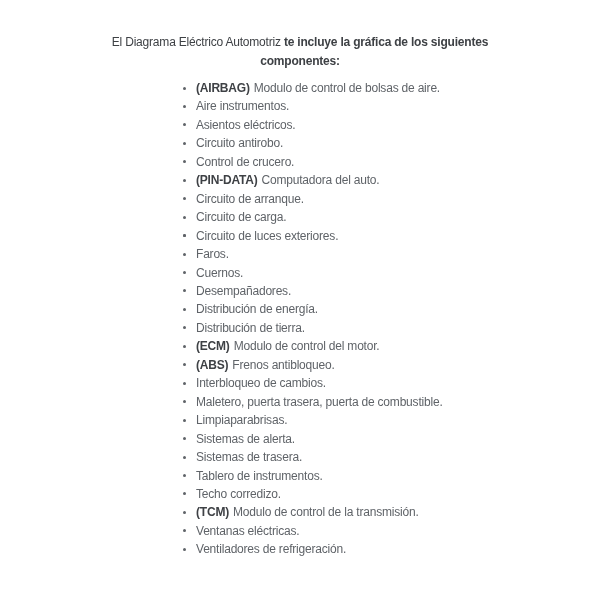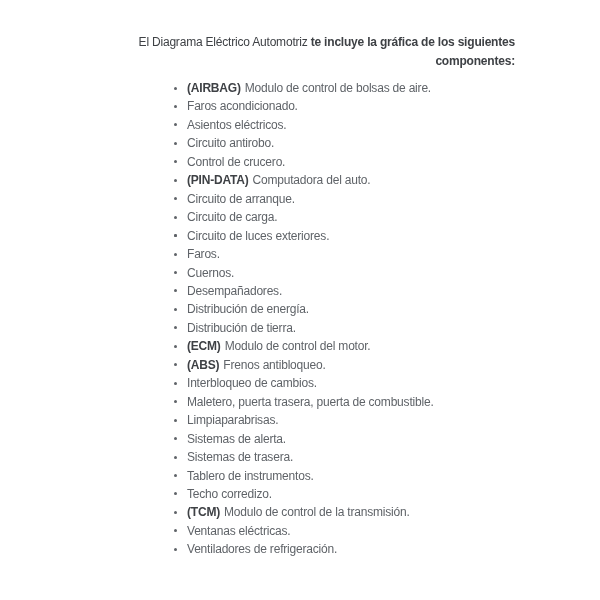--- a/index.html
+++ b/index.html
@@ -17,31 +17,31 @@
     overflow: hidden;
   }
   .page {
     width: 600px; height: 600px;
     background: var(--bg);
     position: relative;
   }
   .title {
     max-width: 430px;
     margin: 33px auto 0 auto;
-    text-align: right;
+    text-align: center;
     font-size: 12px;
     line-height: 18.5px;
     letter-spacing: -0.2px;
     color: var(--title-color);
     font-weight: 400;
   }
   .title strong { font-weight: 700; }
   ul.components {
     list-style: none;
-    margin: 9px 0 0 0;
+    margin: 9px 0 0 9px;
     padding: 0 0 0 187px;
     font-size: 12px;
     line-height: 18.45px;
     letter-spacing: -0.2px;
     color: var(--list-color);
   }
   ul.components li { position: relative; }
   .bullet {
     position: absolute;
     left: -13px;
@@ -58,21 +58,21 @@
   }
 </style>
 </head>
 <body>
 
 <div class="page">
   <p class="title"><span>El Diagrama Eléctrico Automotriz </span><strong>te incluye la gráfica de los siguientes componentes:</strong></p>
 
   <ul class="components">
       <li><span class="bullet"></span><span class="li-keyword">(AIRBAG)</span><span class="li-text">Modulo de control de bolsas de aire.</span></li>
-      <li><span class="bullet"></span><span class="li-text">Faros acondicionado.</span></li>
+      <li><span class="bullet"></span><span class="li-text">Aire instrumentos.</span></li>
       <li><span class="bullet"></span><span class="li-text">Asientos eléctricos.</span></li>
       <li><span class="bullet"></span><span class="li-text">Circuito antirobo.</span></li>
       <li><span class="bullet"></span><span class="li-text">Control de crucero.</span></li>
       <li><span class="bullet"></span><span class="li-keyword">(PIN-DATA)</span><span class="li-text">Computadora del auto.</span></li>
       <li><span class="bullet"></span><span class="li-text">Circuito de arranque.</span></li>
       <li><span class="bullet"></span><span class="li-text">Circuito de carga.</span></li>
       <li><span class="bullet"></span></li>
       <li><span class="bullet"></span><span class="li-text">Circuito de luces exteriores.</span></li>
       <li><span class="bullet"></span><span class="li-text">Faros.</span></li>
       <li><span class="bullet"></span><span class="li-text">Cuernos.</span></li>

